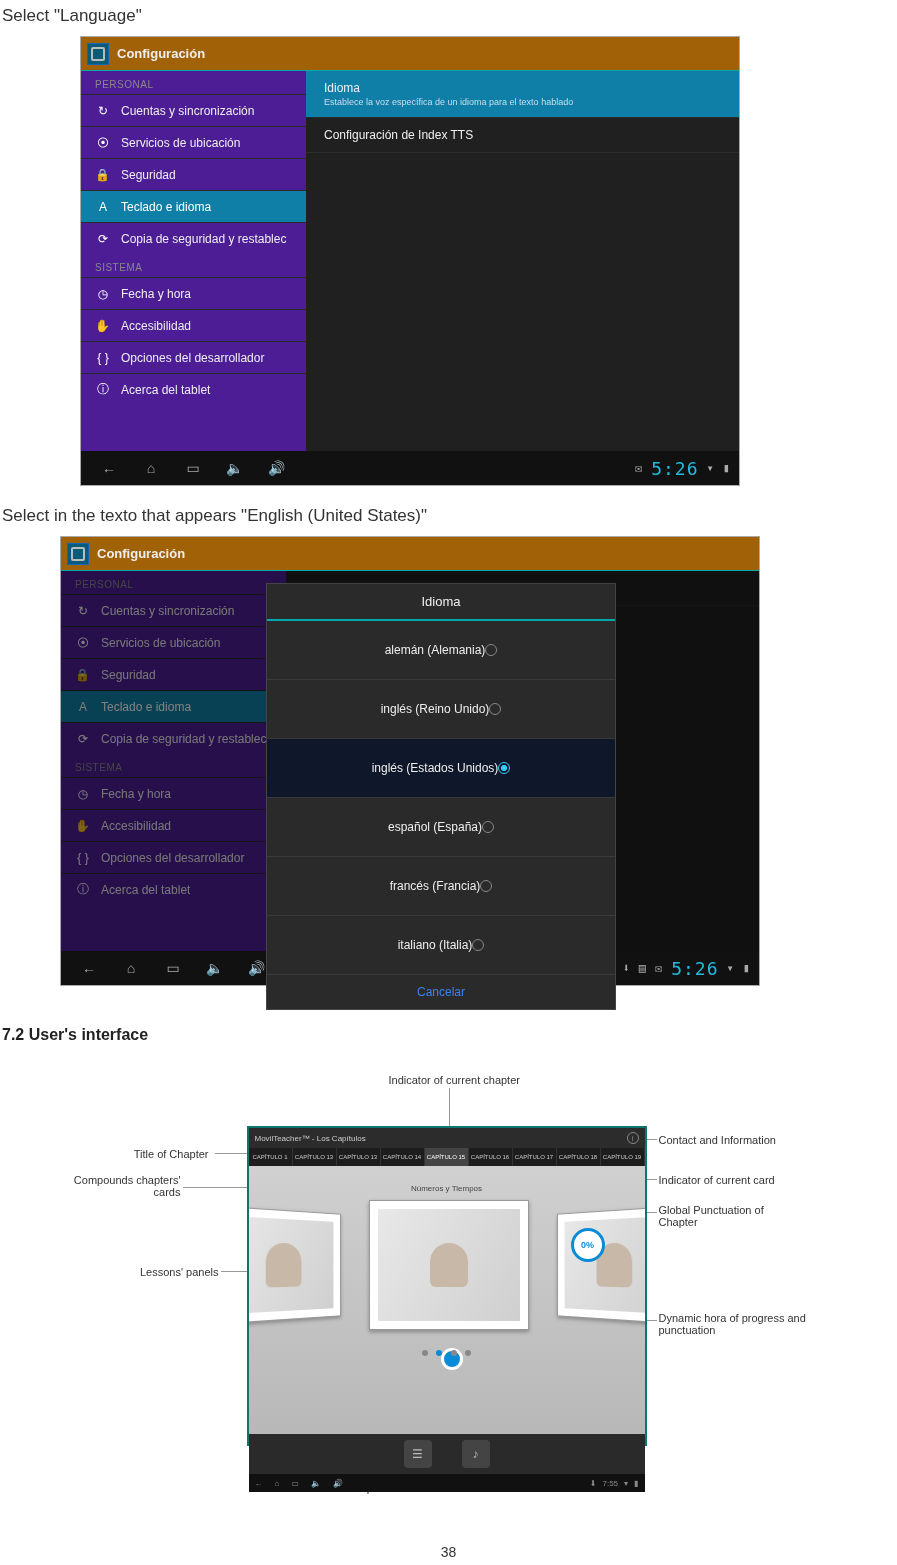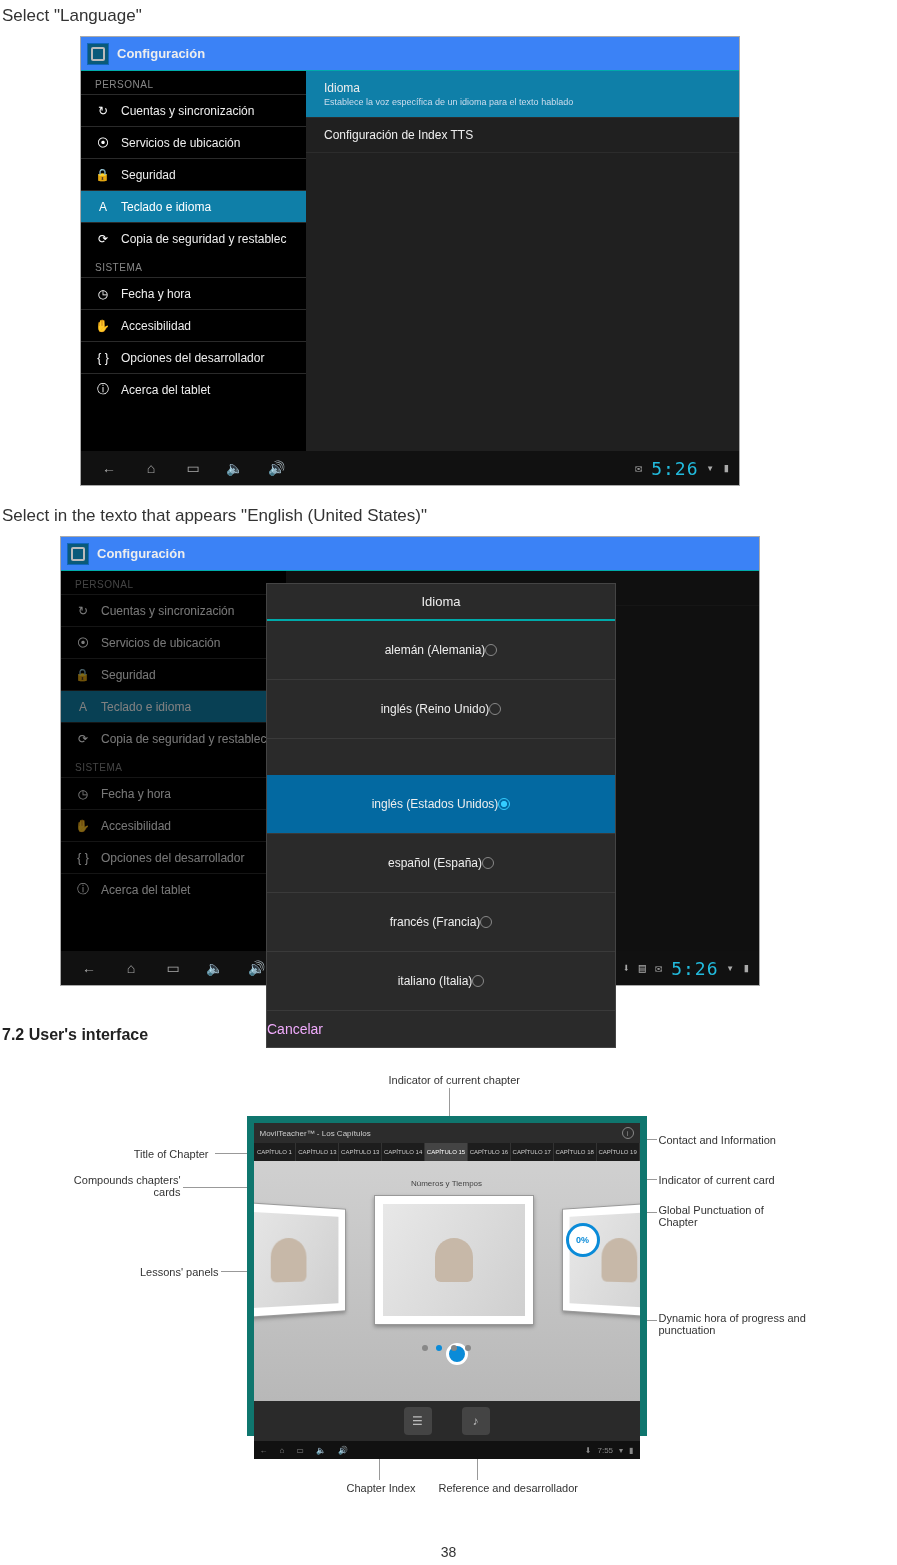--- a/index.html
+++ b/index.html
@@ -3,23 +3,23 @@
 <meta charset="utf-8">
 <style>
   * { box-sizing: border-box; margin: 0; padding: 0; }
   body { font-family: Arial, sans-serif; background: #fff; width: 897px; color: #333; padding: 6px 0 40px 0; }
   .instr { font-size: 17px; color: #333; margin: 0 0 10px 2px; }
   .heading { font-size: 16px; font-weight: bold; color: #222; margin: 40px 0 30px 2px; }
 
   
   .screen { background: #1a1a1a; color: #ddd; width: 660px; position: relative; margin-left: 80px; margin-bottom: 20px; border: 1px solid #aaa; }
   .screen-inner { display: flex; height: 380px; }
-  .sidebar { width: 225px; background: #000000; }
+  .sidebar { width: 225px; background: #4c1d95; }
   .mainpane { flex: 1; background: #202020; }
-  .titlebar { display: flex; align-items: center; height: 34px; padding-left: 6px; background: #3b82f6; border-bottom: 1px solid #0aa; }
+  .titlebar { display: flex; align-items: center; height: 34px; padding-left: 6px; background: #a16207; border-bottom: 1px solid #0aa; }
   .titlebar .ticon { width: 22px; height: 22px; background: #0a5a7a; border: 1px solid #16b; margin-right: 8px; display: flex; align-items: center; justify-content: center; }
   .titlebar .ticon::before { content: ""; width: 10px; height: 10px; border: 2px solid #bbb; border-radius: 2px; }
   .titlebar .ttext { color: #eee; font-size: 13px; font-weight: bold; }
   .section-label { font-size: 10px; color: #888; padding: 8px 14px 4px 14px; letter-spacing: 0.5px; }
   .menu-item { display: flex; align-items: center; height: 32px; padding-left: 14px; font-size: 12px; color: #eee; border-top: 1px solid #2a2a2a; }
   .menu-item.highlight { background: #0f7fa8; color: #fff; }
   .menu-item .mi-icon { width: 16px; display: inline-flex; align-items: center; justify-content: center; margin-right: 10px; font-size: 12px; color: #fff; }
   .mainpane .opt { padding: 10px 18px; font-size: 12px; color: #eee; border-bottom: 1px solid #2c2c2c; }
   .mainpane .opt.hl { background: #0f7fa8; }
   .mainpane .opt .sub { display: block; font-size: 9px; color: #cde; margin-top: 2px; }
@@ -28,35 +28,35 @@
   .navbar .left { display: flex; align-items: center; gap: 22px; padding-left: 10px; }
   .nb-btn { width: 20px; height: 20px; color: #aaa; display: inline-flex; align-items: center; justify-content: center; font-size: 14px; }
   .navbar .right { display: flex; align-items: center; gap: 8px; color: #2bd; font-family: monospace; font-size: 18px; letter-spacing: 1px; }
   .navbar .status-icon { font-size: 12px; color: #aaa; }
 
   
   .dim .sidebar, .dim .mainpane { filter: brightness(0.5); }
   .dialog { position: absolute; top: 46px; left: 205px; width: 350px; background: #2a2a2a; border: 1px solid #444; z-index: 5; }
   .dialog .dlg-title { text-align: center; font-size: 13px; color: #eee; padding: 10px 0; border-bottom: 2px solid #0aa; }
   .dlg-row { display: flex; align-items: center; justify-content: center; padding: 22px 16px; font-size: 12px; color: #eee; border-bottom: 1px solid #3a3a3a; }
-  .dlg-row.sel { background: #0369a1; margin-top: 36px; }
+  .dlg-row.sel { background: #0f172a; }
   .radio { width: 12px; height: 12px; border: 1px solid #888; border-radius: 50%; display: inline-block; }
   .radio.on { background: radial-gradient(#3cf 40%, transparent 45%); border-color: #3cf; }
-  .dlg-cancel { text-align: left; padding: 10px 0; font-size: 14px; color: #f0abfc; }
+  .dlg-cancel { text-align: center; padding: 10px 0; font-size: 12px; color: #3b82f6; }
 
   
   .fig3 { width: 740px; margin: 20px auto 10px auto; position: relative; height: 440px; }
-  .tablet { position: absolute; left: 168px; top: 42px; width: 400px; height: 320px; background: #0c4a6e; border: 7px solid #0f766e; }
+  .tablet { position: absolute; left: 168px; top: 52px; width: 400px; height: 320px; background: #0c4a6e; border: 2px solid #0f766e; }
   .tb-top { height: 20px; background: #2c2c2c; display: flex; align-items: center; padding: 0 6px; font-size: 8px; color: #bbb; justify-content: space-between; }
   .tb-top .apptitle { color: #ccc; }
   .tb-top .info-i { width: 12px; height: 12px; border: 1px solid #888; border-radius: 50%; color: #888; font-size: 8px; display: inline-flex; align-items: center; justify-content: center; }
   .tb-tabs { height: 18px; background: #1d1d1d; display: flex; }
   .tb-tab { flex: 1; font-size: 6px; color: #ccc; display: flex; align-items: center; justify-content: center; border-right: 1px solid #333; }
   .tb-tab.cur { background: #444; color: #fff; }
-  .tb-body { position: relative; height: 240px; background: linear-gradient(#d0d0d0,#b8b8b8); overflow: hidden; }
+  .tb-body { position: relative; height: 268px; background: linear-gradient(#d0d0d0,#b8b8b8); overflow: hidden; }
   .card { position: absolute; background: #fff; border: 1px solid #999; box-shadow: 0 2px 4px rgba(0,0,0,0.3); }
   .card.left { left: -30px; top: 44px; width: 130px; height: 110px; transform: perspective(300px) rotateY(20deg); }
   .card.center { left: 120px; top: 34px; width: 160px; height: 130px; display: flex; align-items: flex-end; justify-content: center; }
   .card.right { left: 300px; top: 44px; width: 130px; height: 110px; transform: perspective(300px) rotateY(-20deg); }
   .card .ph { position:absolute; inset:8px; background: linear-gradient(120deg,#e8e8e8,#cfcfcf); display:flex; align-items:center; justify-content:center; }
   .card .ph::after { content: ""; width: 38px; height: 44px; background: #c7b8a8; border-radius: 20px 20px 6px 6px; }
   .card-title { position:absolute; top:18px; left:0; right:0; text-align:center; font-size:8px; color:#444; }
   .dots { position: absolute; left: 0; right: 0; top: 176px; text-align: center; }
   .dot { display: inline-block; width: 6px; height: 6px; border-radius: 50%; background: #888; margin: 0 2px; }
   .dot.on { background: #0a8bd8; }

